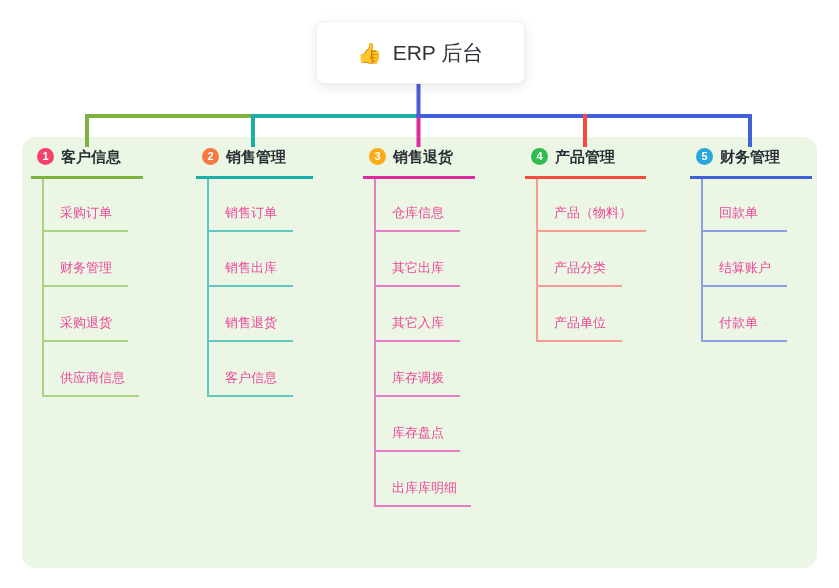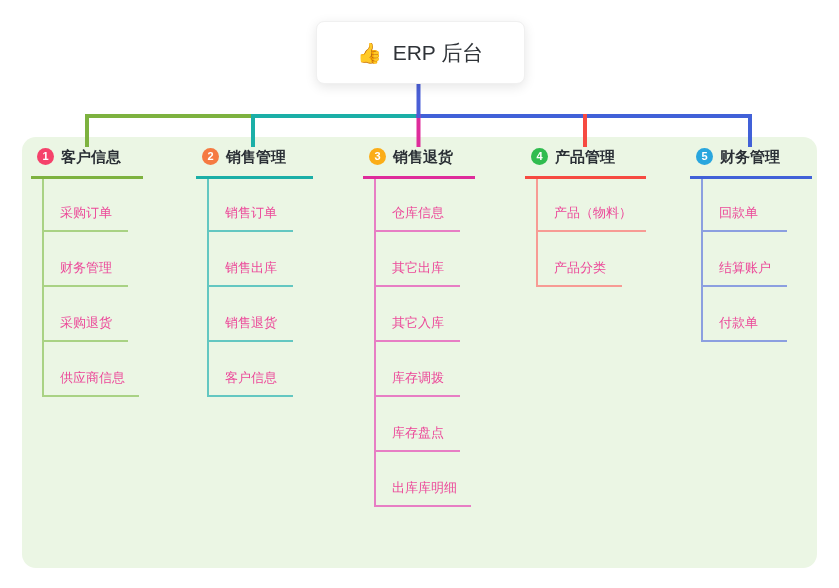--- a/index.html
+++ b/index.html
@@ -111,20 +111,21 @@
         </ul>
       </div>
       <div class="branch" style="left: 525px; --line: #f64a41; --light: #f79b94; --badge: #30bc4f;">
         <div class="branch-title" style="min-width: 120px;">
           <span class="badge">4</span>
           <span>产品管理</span>
         </div>
         <ul class="children">
           <li>产品（物料）</li>
           <li>产品分类</li>
+          <li>产品单位</li>
         </ul>
       </div>
       <div class="branch" style="left: 690px; --line: #4161d8; --light: #8c9fe0; --badge: #29a6de;">
         <div class="branch-title" style="min-width: 122px;">
           <span class="badge">5</span>
           <span>财务管理</span>
         </div>
         <ul class="children">
           <li>回款单</li>
           <li>结算账户</li>

